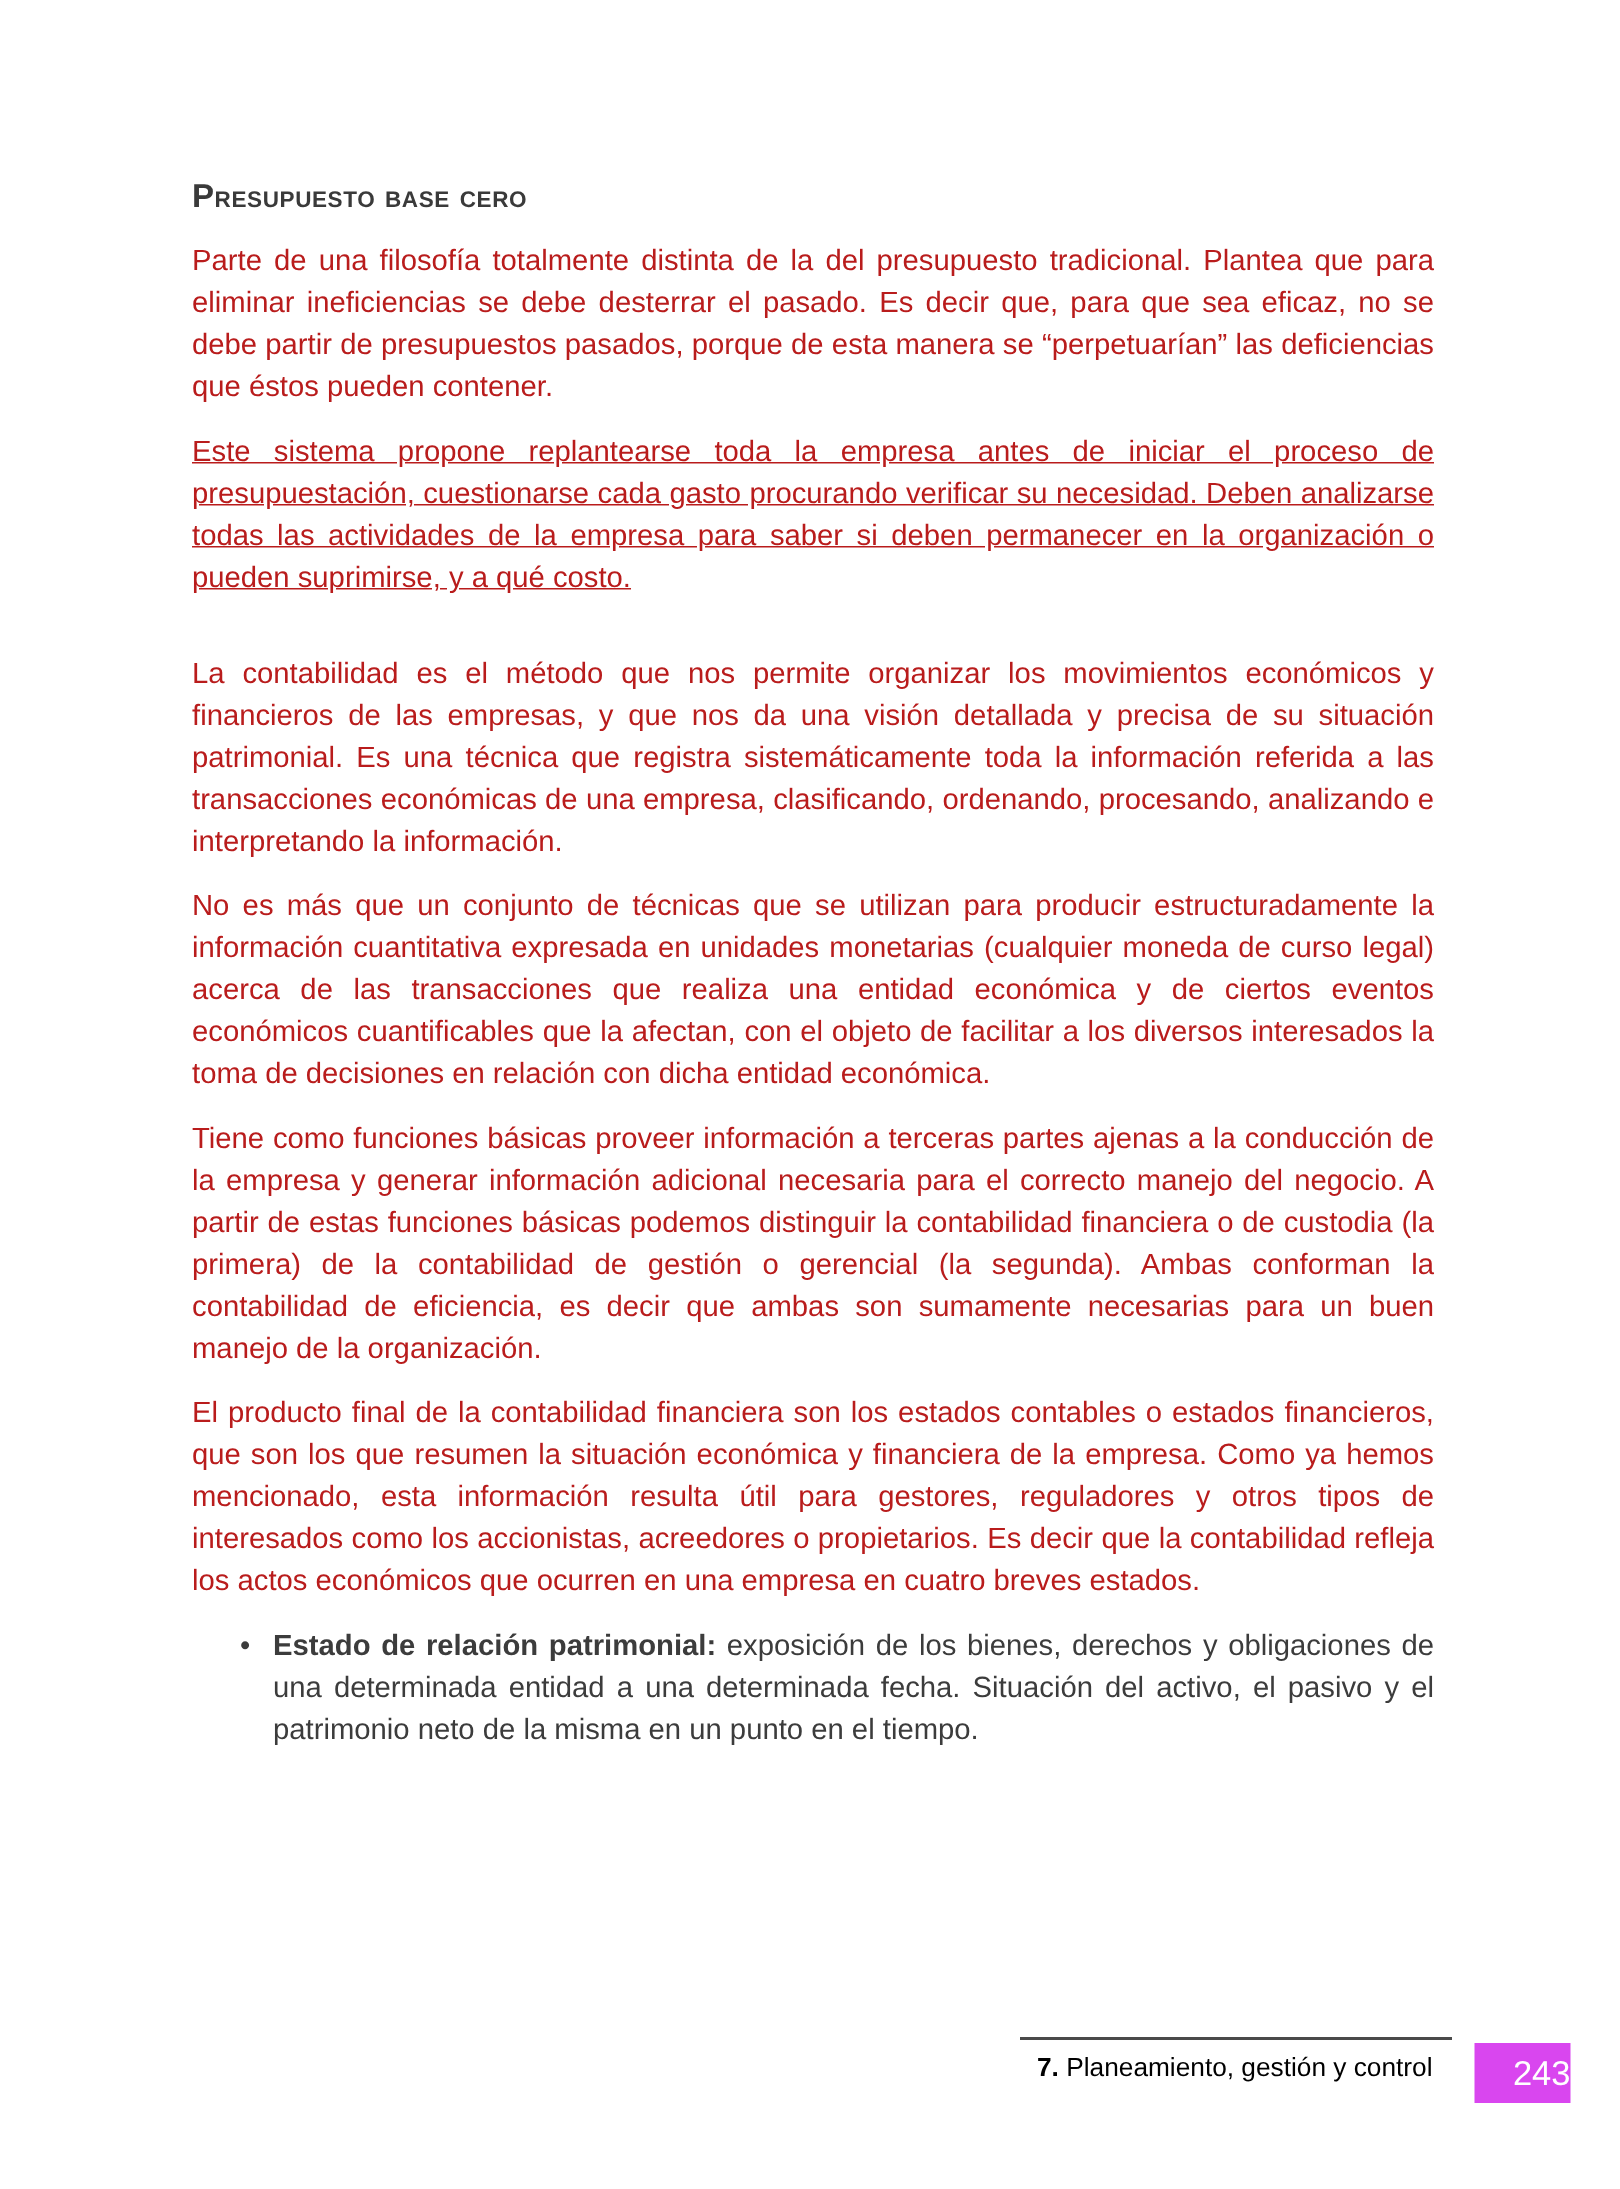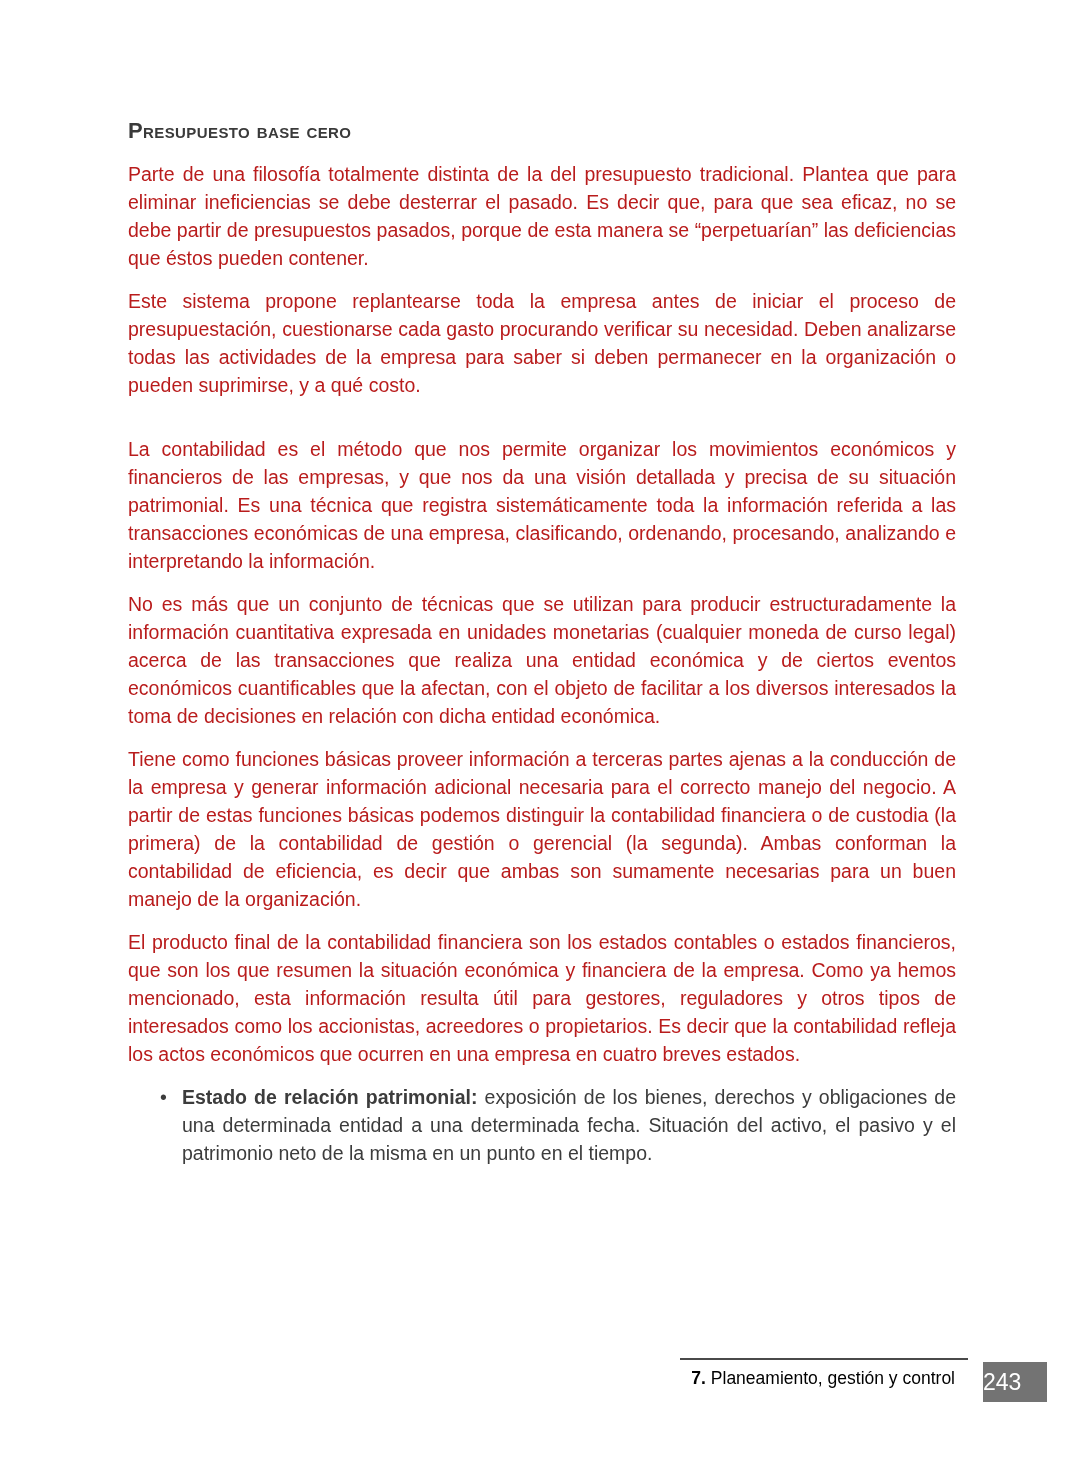--- a/index.html
+++ b/index.html
@@ -35,20 +35,21 @@
   }
   .para {
     font-size: 19.5px;
     line-height: 28px;
     text-align: justify;
     color: #b91c1c;
     margin: 0 0 15px 0;
   }
   .para:last-child {
     margin-bottom: 1px;
+    text-decoration: underline;
   }
   .bullet-item {
     display: flex;
     margin: 2px 0 0 32px;
   }
   .bullet-marker {
     flex: 0 0 auto;
     width: 22px;
     font-size: 19.5px;
     line-height: 28px;
@@ -90,25 +91,25 @@
   }
   .footer-caption strong {
     font-weight: 700;
   }
   .page-badge {
     position: absolute;
     left: 983px;
     top: 10px;
     width: 64px;
     height: 40px;
-    background: #737373;
+    background: #d946ef;
     color: #ffffff;
     display: flex;
     align-items: center;
-    justify-content: flex-start;
+    justify-content: flex-end;
     font-size: 23px;
   }
 </style>
 </head>
 <body>
 
 <div class="page">
 
   <main class="content">
 

